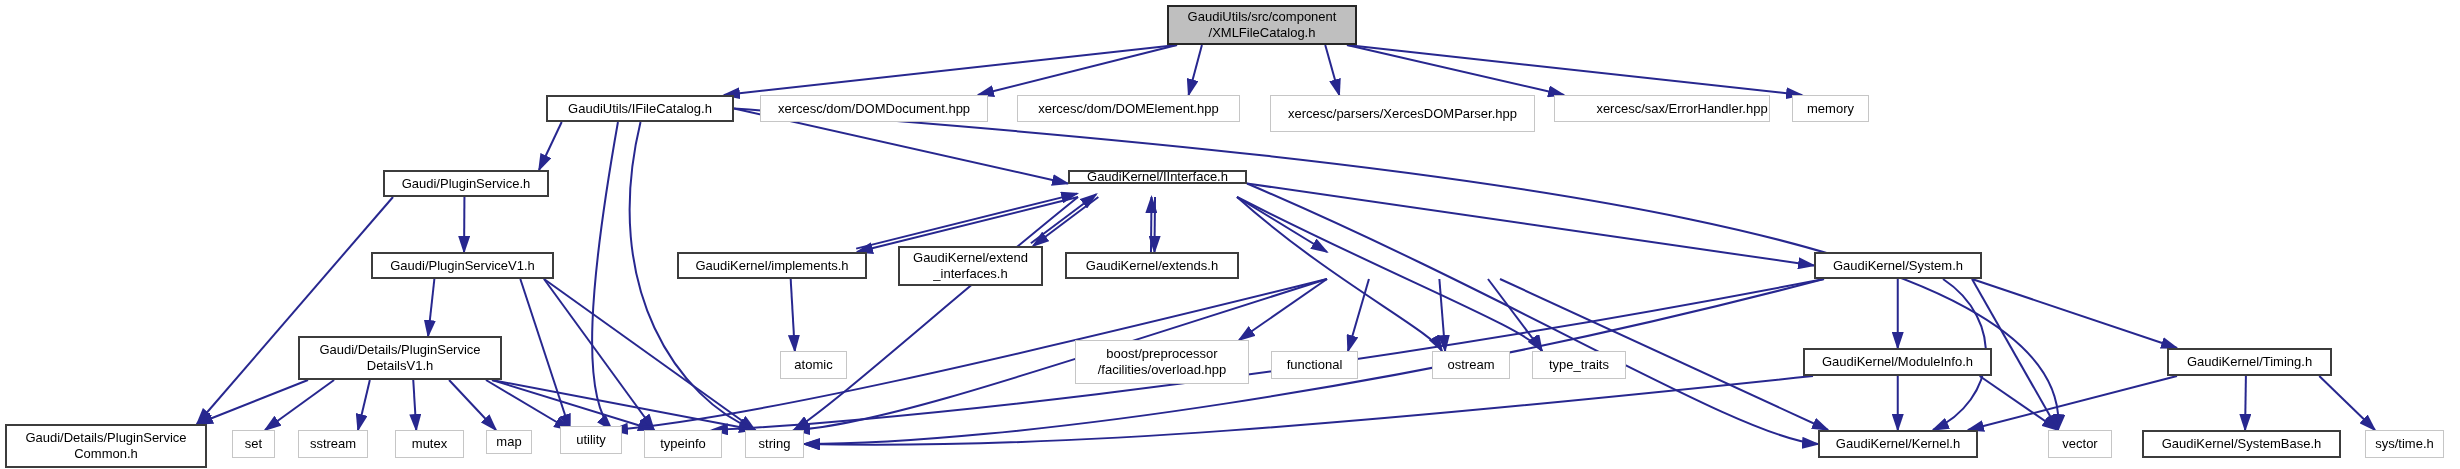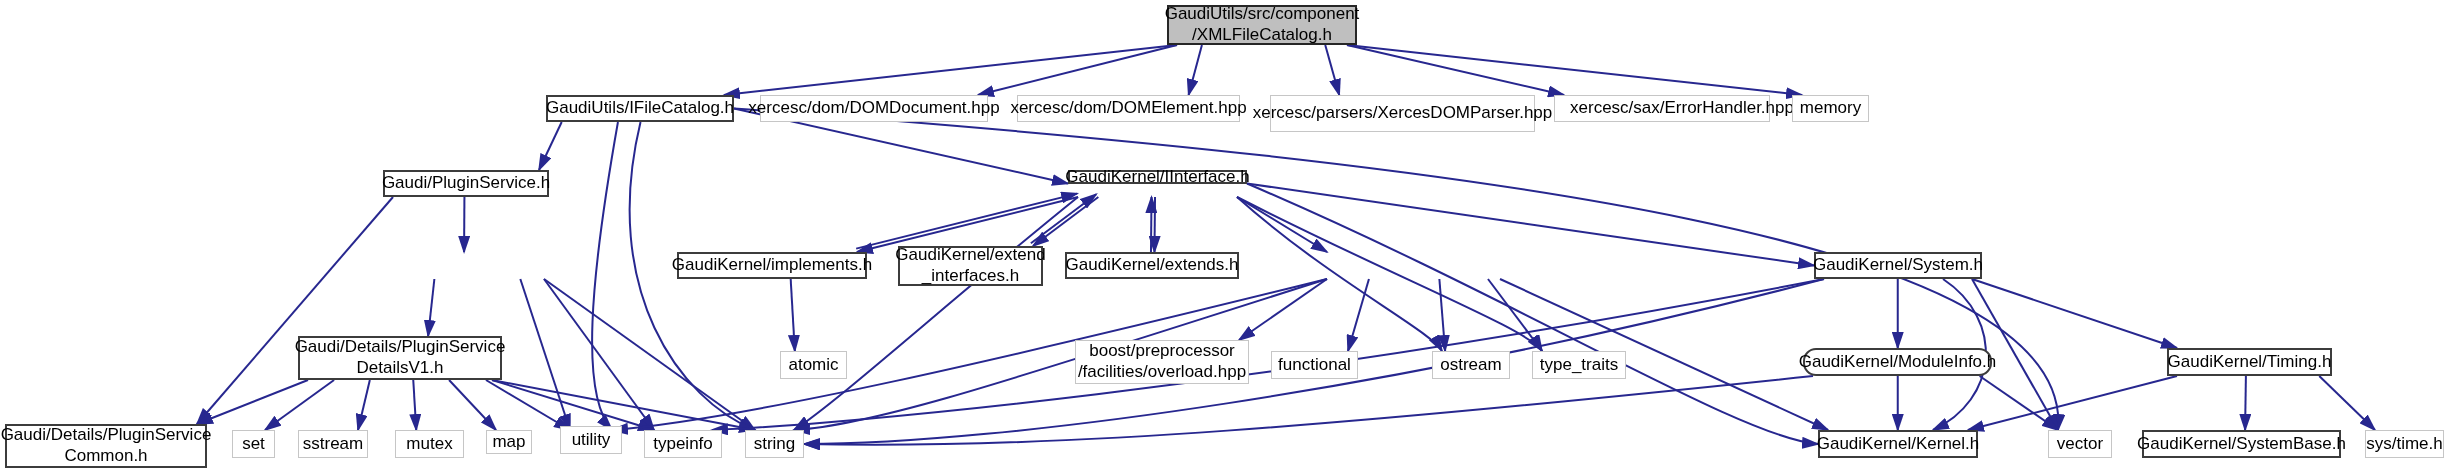--- a/index.html
+++ b/index.html
@@ -1,21 +1,21 @@
 <!DOCTYPE html>
 <html><head>
 <meta charset="utf-8">
 <style>
   html,body{margin:0;padding:0;background:#ffffff;}
   #canvas{position:relative;width:2460px;height:469px;background:#ffffff;overflow:hidden;
           font-family:"Liberation Sans","DejaVu Sans",sans-serif;}
   #edges{position:absolute;left:0;top:0;}
   .node{position:absolute;display:flex;flex-direction:column;align-items:center;justify-content:center;
         background:#ffffff;color:#000;text-align:center;box-sizing:border-box;
-        font-size:17px;line-height:1.22;white-space:nowrap;z-index:2;}
+        font-size:13px;line-height:1.22;white-space:nowrap;z-index:2;}
   .node.project{border:2px solid #3c3c3c;}
   .node.external{border:1px solid #c6c6c6;}
   .node.root{background:#bfbfbf;border:2px solid #262626;}
 </style>
 </head>
 <body>
 
 <div id="canvas">
   <svg id="edges" width="2460" height="469">
       <defs>
@@ -103,20 +103,23 @@
     </div>
     <div class="node external" style="left: 1792px; top: 95px; width: 77px; height: 27px;">
       <span>memory</span>
     </div>
     <div class="node project" style="left: 383px; top: 170px; width: 166px; height: 27px; align-items: center;">
       <span>Gaudi/PluginService.h</span>
     </div>
     <div class="node project" style="left: 1068px; top: 170px; width: 179px; height: 14px;">
       <span>GaudiKernel/IInterface.h</span>
     </div>
+    <div class="node project" style="left: 371px; top: 252px; width: 183px; height: 27px;">
+      <span>Gaudi/PluginServiceV1.h</span>
+    </div>
     <div class="node project" style="left: 677px; top: 252px; width: 190px; height: 27px;">
       <span>GaudiKernel/implements.h</span>
     </div>
     <div class="node project" style="left: 898px; top: 246px; width: 145px; height: 40px;">
       <span>GaudiKernel/extend</span>
       <span>_interfaces.h</span>
     </div>
     <div class="node project" style="left: 1065px; top: 252px; width: 174px; height: 27px;">
       <span>GaudiKernel/extends.h</span>
     </div>
@@ -136,21 +139,21 @@
     </div>
     <div class="node external" style="left: 1271px; top: 351px; width: 87px; height: 28px;">
       <span>functional</span>
     </div>
     <div class="node external" style="left: 1432px; top: 351px; width: 78px; height: 28px;">
       <span>ostream</span>
     </div>
     <div class="node external" style="left: 1532px; top: 351px; width: 94px; height: 28px;">
       <span>type_traits</span>
     </div>
-    <div class="node project" style="left: 1803px; top: 348px; width: 189px; height: 28px; border-radius: 13px;">
+    <div class="node project" style="left: 1803px; top: 348px; width: 189px; height: 28px;">
       <span>GaudiKernel/ModuleInfo.h</span>
     </div>
     <div class="node project" style="left: 2167px; top: 348px; width: 165px; height: 28px;">
       <span>GaudiKernel/Timing.h</span>
     </div>
     <div class="node project" style="left: 5px; top: 424px; width: 202px; height: 44px;">
       <span>Gaudi/Details/PluginService</span>
       <span>Common.h</span>
     </div>
     <div class="node external" style="left: 232px; top: 430px; width: 43px; height: 28px;">

